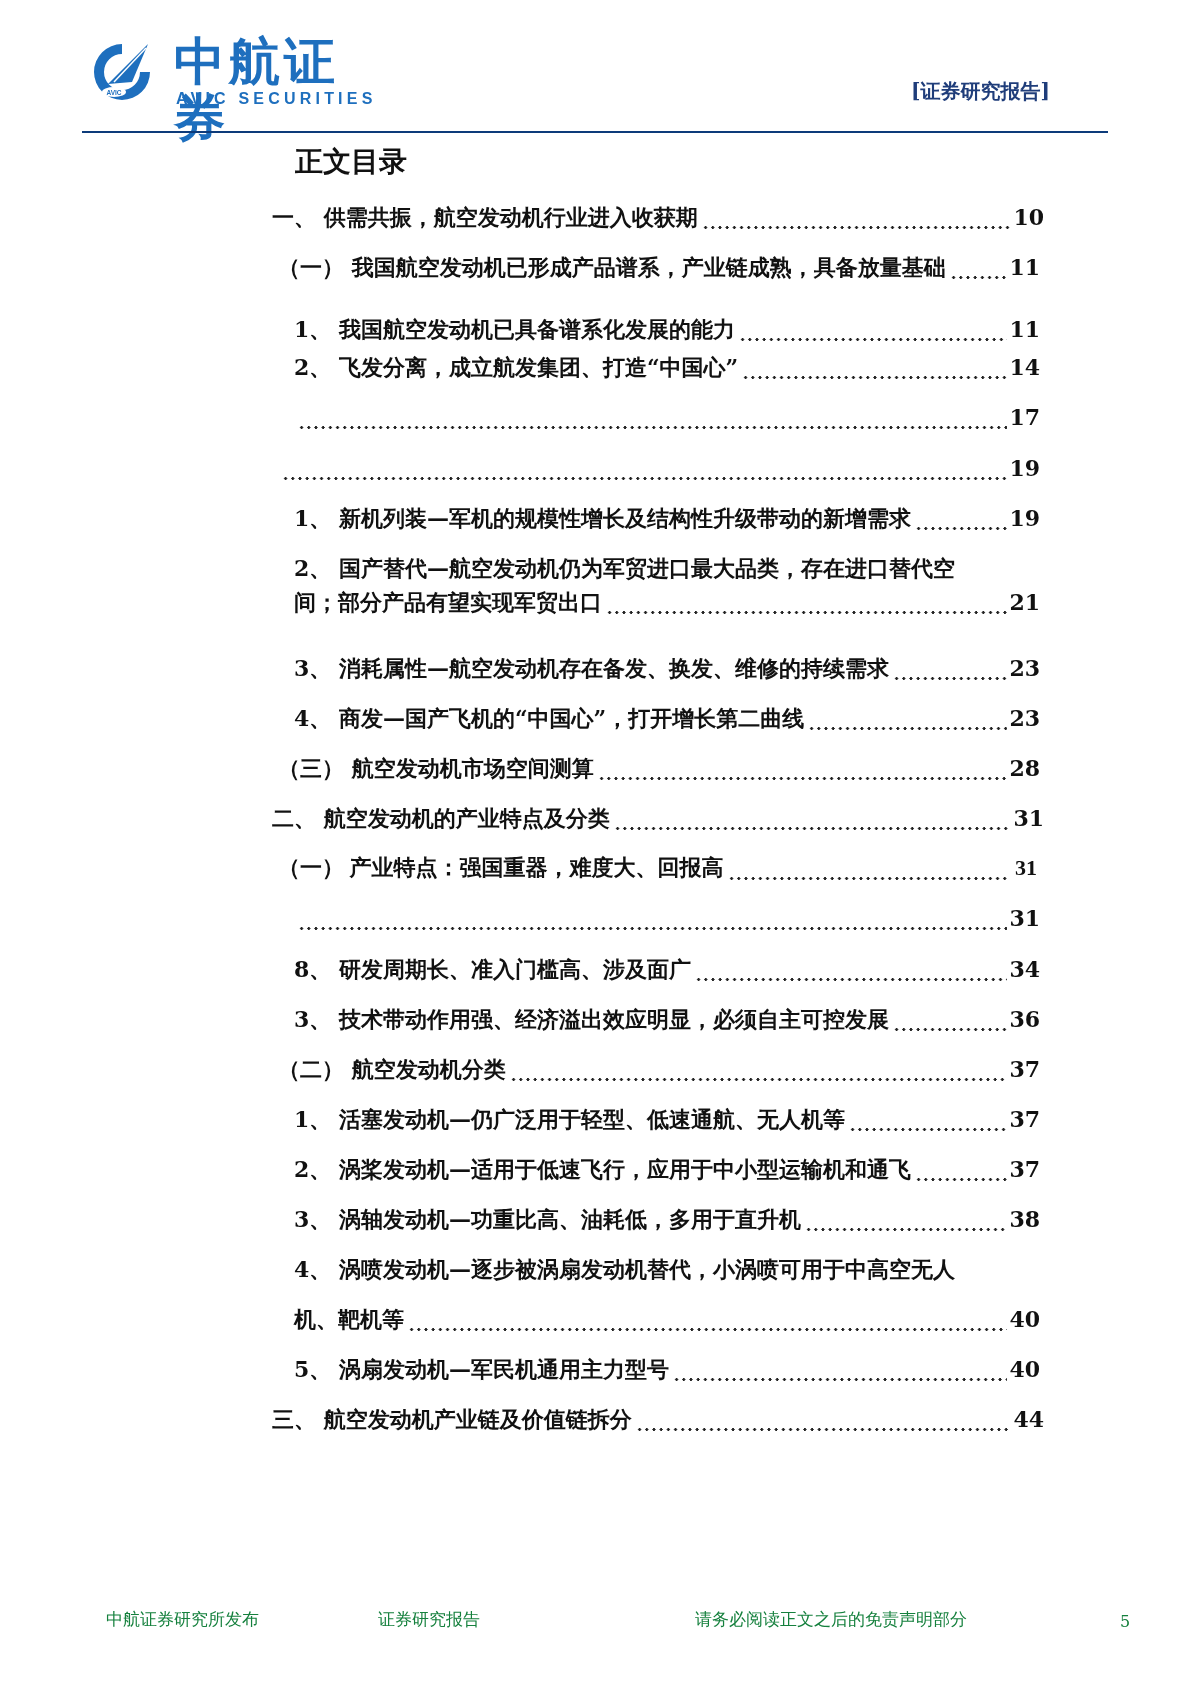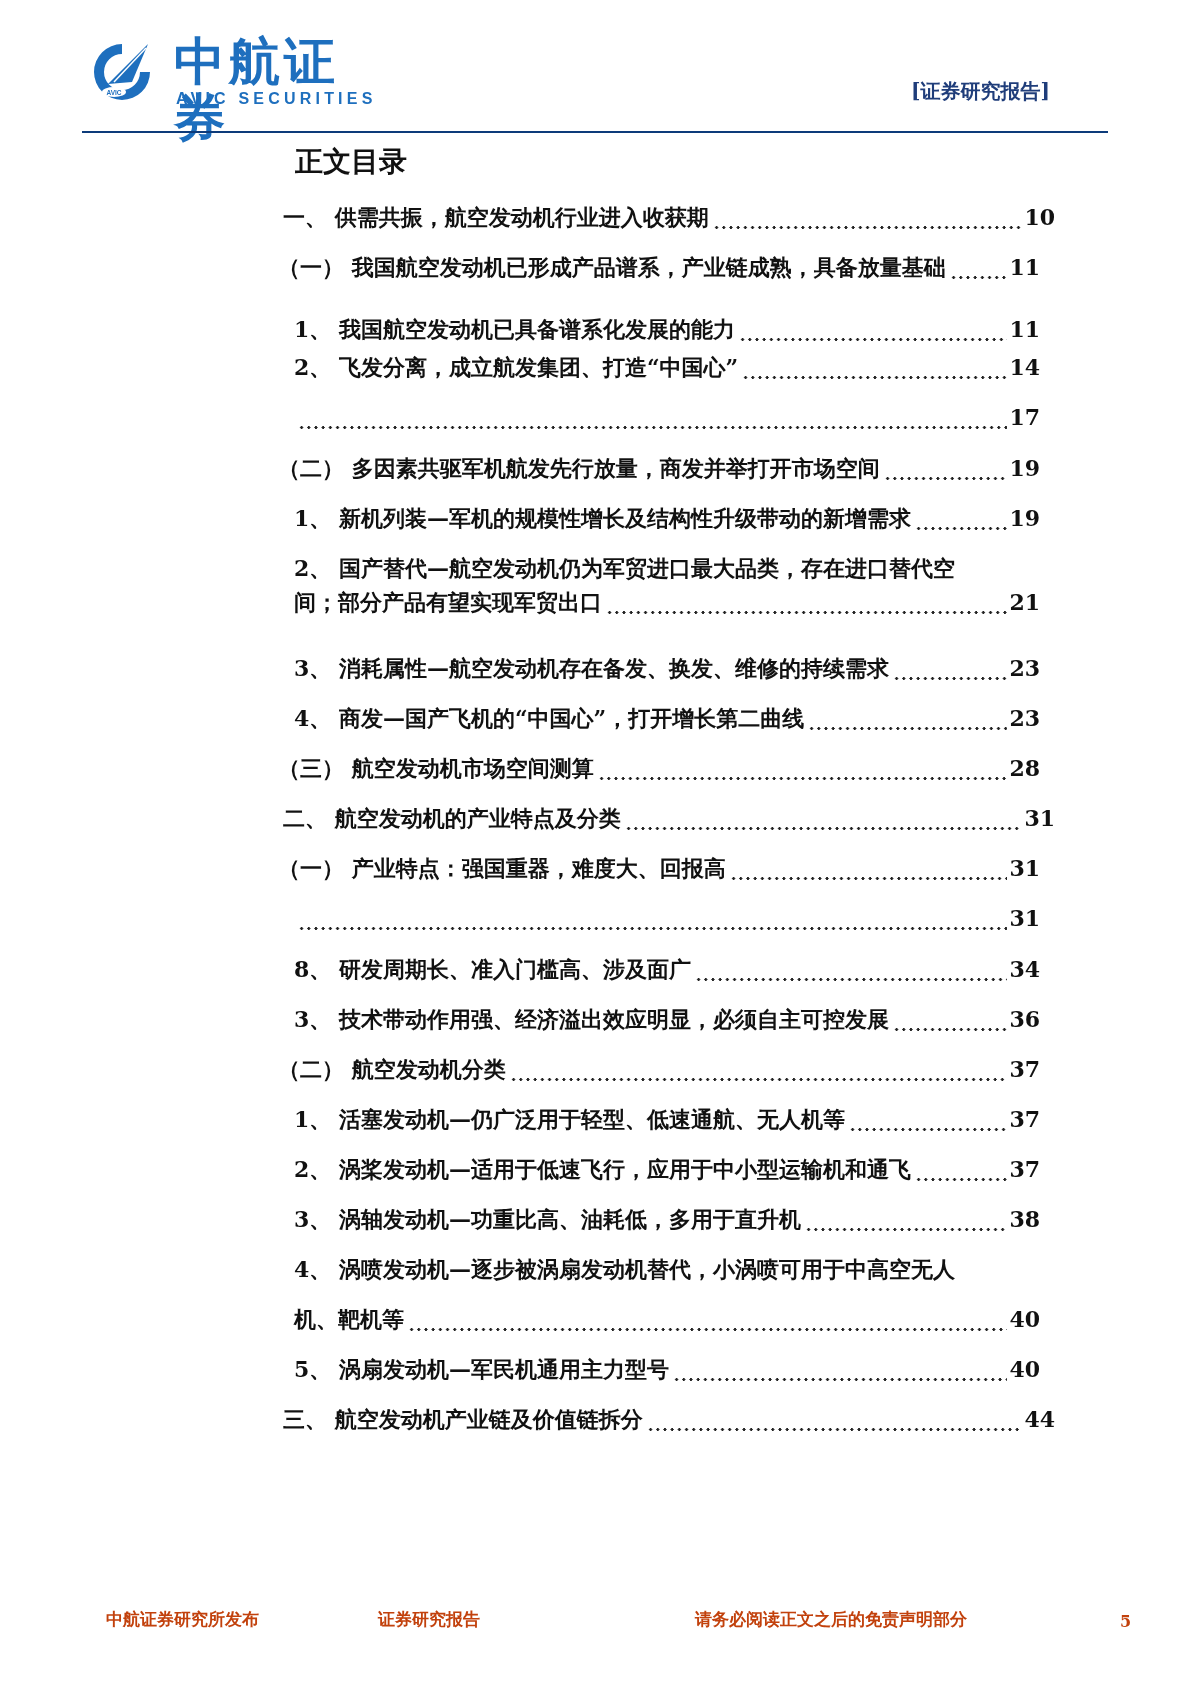--- a/index.html
+++ b/index.html
@@ -77,21 +77,21 @@
       margin-left: 27px;
     }
     .toc {
       position: absolute;
       left: 268px;
       top: 200px;
       width: 772px;
     }
     .toc-row {
       position: absolute;
-      left: 15px;
+      left: 4px;
       height: 34px;
       display: flex;
       align-items: flex-end;
       font-size: 22px;
       font-weight: bold;
       line-height: 34px;
       white-space: nowrap;
       color: #111111;
     }
     .toc-row .label {
@@ -121,22 +121,22 @@
       min-width: 28px;
       text-align: center;
     }
     .lvl1 { width: 772px; }
     .lvl2 { left: 10px; width: 762px; }
     .lvl3 { left: 26px; width: 746px; }
     .footer {
       position: absolute;
       top: 1608px;
       font-size: 17px;
-      font-weight: bold;
-      color: #c2410c;
+      font-weight: normal;
+      color: #15803d;
       white-space: nowrap;
     }
     .footer.left { left: 106px; }
     .footer.mid { left: 378px; }
     .footer.right { left: 695px; }
     .footer.pagenum {
       left: 1120px;
       top: 1612px;
       font-size: 16px;
     }
@@ -180,21 +180,20 @@
     <div class="toc-row lvl3" style="top: 150.3px;">
       <span class="label">2、 飞发分离，成立航发集团、打造“中国心”</span>
       <span class="leader"></span>
       <span class="page">14</span>
     </div>
     <div class="toc-row lvl3" style="top: 200.4px;">
       <span class="leader"></span>
       <span class="page">17</span>
     </div>
     <div class="toc-row lvl2" style="top: 250.5px;">
-      <span class="label">（二） 多因素共驱军机航发先行放量，商发并举打开市场空间</span>
       <span class="leader"></span>
       <span class="page">19</span>
     </div>
     <div class="toc-row lvl3" style="top: 300.6px;">
       <span class="label">1、 新机列装—军机的规模性增长及结构性升级带动的新增需求</span>
       <span class="leader"></span>
       <span class="page">19</span>
     </div>
     <div class="toc-row lvl3" style="top: 350.7px;">
       <span class="label">2、 国产替代—航空发动机仍为军贸进口最大品类，存在进口替代空</span>
@@ -217,21 +216,21 @@
     <div class="toc-row lvl2" style="top: 551.1px;">
       <span class="label">（三） 航空发动机市场空间测算</span>
       <span class="leader"></span>
       <span class="page">28</span>
     </div>
     <div class="toc-row lvl1" style="top: 601.2px;">
       <span class="label">二、 航空发动机的产业特点及分类</span>
       <span class="leader"></span>
       <span class="page">31</span>
     </div>
-    <div class="toc-row lvl2" style="top: 651.3px;">
+    <div class="toc-row lvl2" style="top: 651.3px; font-family: Liberation Serif, serif;">
       <span class="label">（一） 产业特点：强国重器，难度大、回报高</span>
       <span class="leader"></span>
       <span class="page">31</span>
     </div>
     <div class="toc-row lvl3" style="top: 701.4px;">
       <span class="leader"></span>
       <span class="page">31</span>
     </div>
     <div class="toc-row lvl3" style="top: 751.5px;">
       <span class="label">8、 研发周期长、准入门槛高、涉及面广</span>

